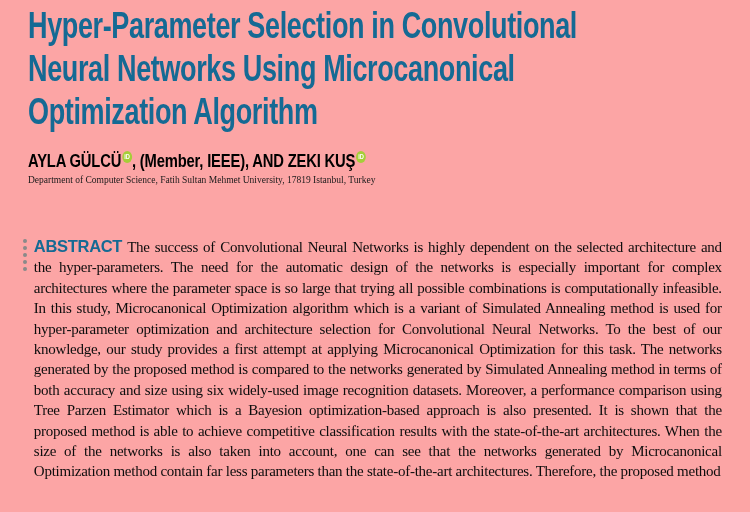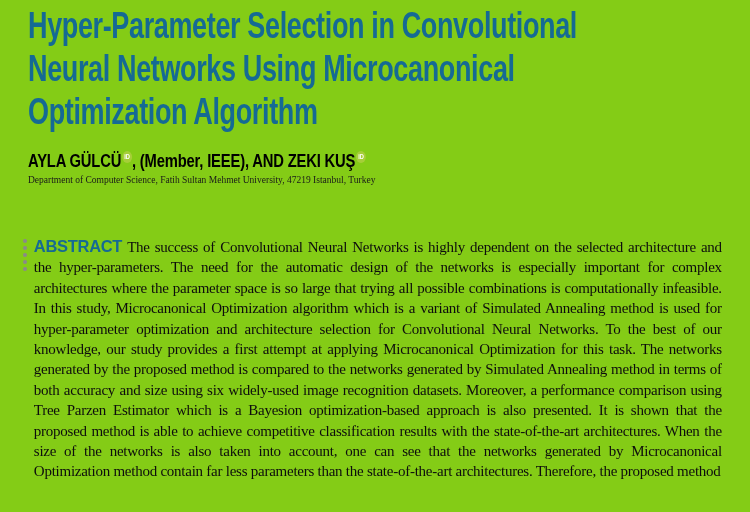--- a/index.html
+++ b/index.html
@@ -1,21 +1,21 @@
 <!DOCTYPE html>
 <html><head>
 <meta charset="utf-8">
 <style>
   * { margin:0; padding:0; box-sizing:border-box; }
   html, body {
     width:750px; height:512px; overflow:hidden;
     background:#ffffff;
     font-family:"Liberation Serif","DejaVu Serif",serif;
   }
-  .page { width:750px; height:512px; padding:4px 27px 0 28px; background:#84cc16; }
+  .page { width:750px; height:512px; padding:4px 27px 0 28px; background:#fca5a5; }
 
   
   .title {
     color:#156A94;
     font-family:"Liberation Sans","DejaVu Sans",sans-serif;
     font-weight:bold;
     font-size:37px;
     line-height:43px;
     letter-spacing:-0.5px;
     white-space:nowrap;
@@ -94,21 +94,21 @@
 <div class="page">
 
   <h1 class="title">
     <span class="tline">Hyper-Parameter Selection in Convolutional</span>
     <span class="tline">Neural Networks Using Microcanonical</span>
     <span class="tline">Optimization Algorithm</span>
   </h1>
 
   <div class="authors"><span>AYLA GÜLCÜ</span><span class="orcid">iD</span><span>, (Member, IEEE), AND </span><span>ZEKI KUŞ</span><span class="orcid">iD</span></div>
 
-  <div class="affiliation">Department of Computer Science, Fatih Sultan Mehmet University, 47219 Istanbul, Turkey</div>
+  <div class="affiliation">Department of Computer Science, Fatih Sultan Mehmet University, 17819 Istanbul, Turkey</div>
 
 
   <div class="abstract-row">
     <div class="dots">
       <div class="dot"></div>
       <div class="dot"></div>
       <div class="dot"></div>
       <div class="dot"></div>
       <div class="dot"></div>
     </div>

